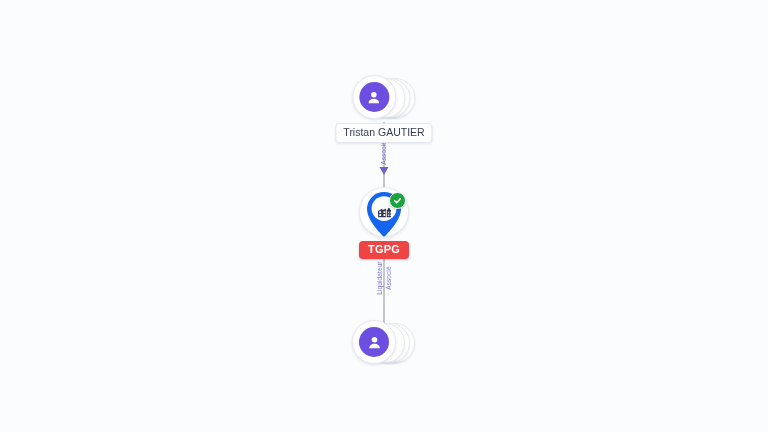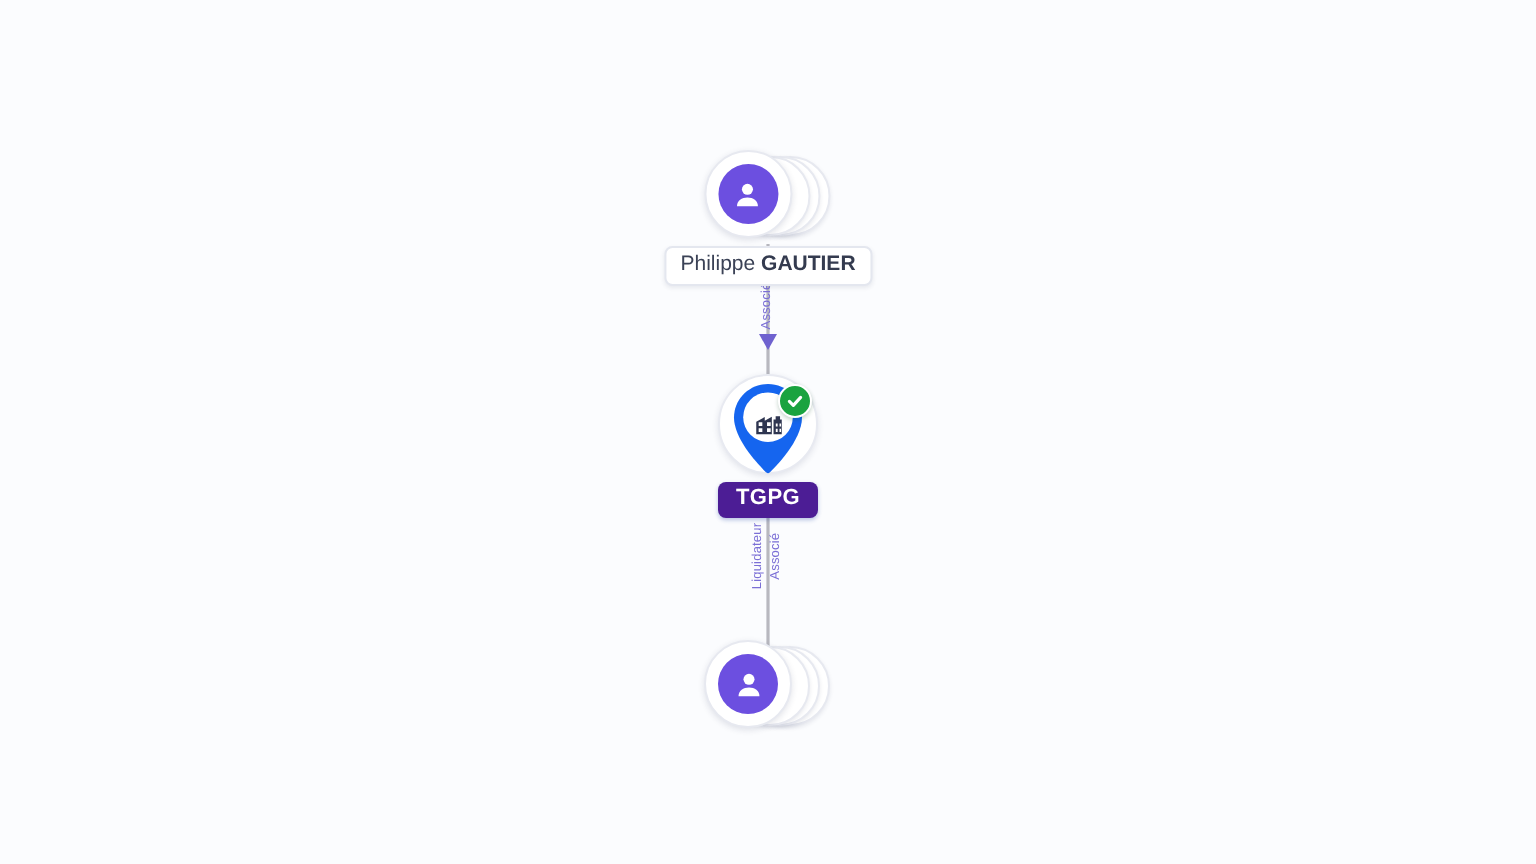--- a/index.html
+++ b/index.html
@@ -82,21 +82,21 @@
     background: #ffffff;
     border: 1px solid #e4e7ef;
     border-radius: 4px;
     padding: 2px 7px 3px 7px;
     font-size: 10.5px;
     line-height: 13px;
     color: #3b4256;
     white-space: nowrap;
     box-shadow: 0 1px 2px rgba(30,40,80,0.09);
   }
-  .name-pill .sur { font-weight: bold; color: #343b4f; }
+  .name-pill .sur { font-weight: normal; color: #343b4f; }
 
   
   .pin-wrap {
     position: relative;
     width: 64px;
     height: 56px;
     display: flex;
     justify-content: center;
   }
   .pin-halo {
@@ -139,21 +139,21 @@
     background: #1aa33f;
     border: 1.5px solid #ffffff;
     display: flex;
     align-items: center;
     justify-content: center;
     box-shadow: 0 1px 2px rgba(20,80,40,0.25);
   }
 
   .tgpg-badge {
     margin-top: -1px;
-    background: #4c1d95;
+    background: #ef4444;
     color: #ffffff;
     border-radius: 4px;
     padding: 2px 9px 3px 9px;
     font-size: 11px;
     font-weight: bold;
     line-height: 13px;
     letter-spacing: 0.2px;
     white-space: nowrap;
     box-shadow: 0 1px 2px rgba(20,60,160,0.30);
   }
@@ -206,21 +206,21 @@
     <div class="avatar-ring">
       <div class="avatar-disc">
         <svg width="17" height="17" viewBox="0 0 24 24" fill="#ffffff">
           <circle cx="12" cy="8" r="3.9"></circle>
           <path d="M4.6 20c0-4.1 3.4-6.3 7.4-6.3s7.4 2.2 7.4 6.3z"></path>
         </svg>
       </div>
     </div>
   </div>
   <div class="name-pill">
-    <span>Philippe</span>
+    <span>Tristan</span>
     <span class="sur">GAUTIER</span>
   </div>
 </div>
 
 <div class="node" style="left:384px; top:186px;">
   <div class="pin-wrap">
     <div class="pin-halo"></div>
     <svg class="pin-svg" width="42" height="50" viewBox="0 0 42 50">
       <path d="M21 2C11.6 2 4 9.5 4 18.8c0 11.6 13.8 25.2 16.2 27.5.45.43 1.15.43 1.6 0C24.2 44 38 30.4 38 18.8 38 9.5 30.4 2 21 2z" fill="#1565ef"></path>
       <circle cx="21" cy="18.6" r="12.4" fill="#ffffff"></circle>

